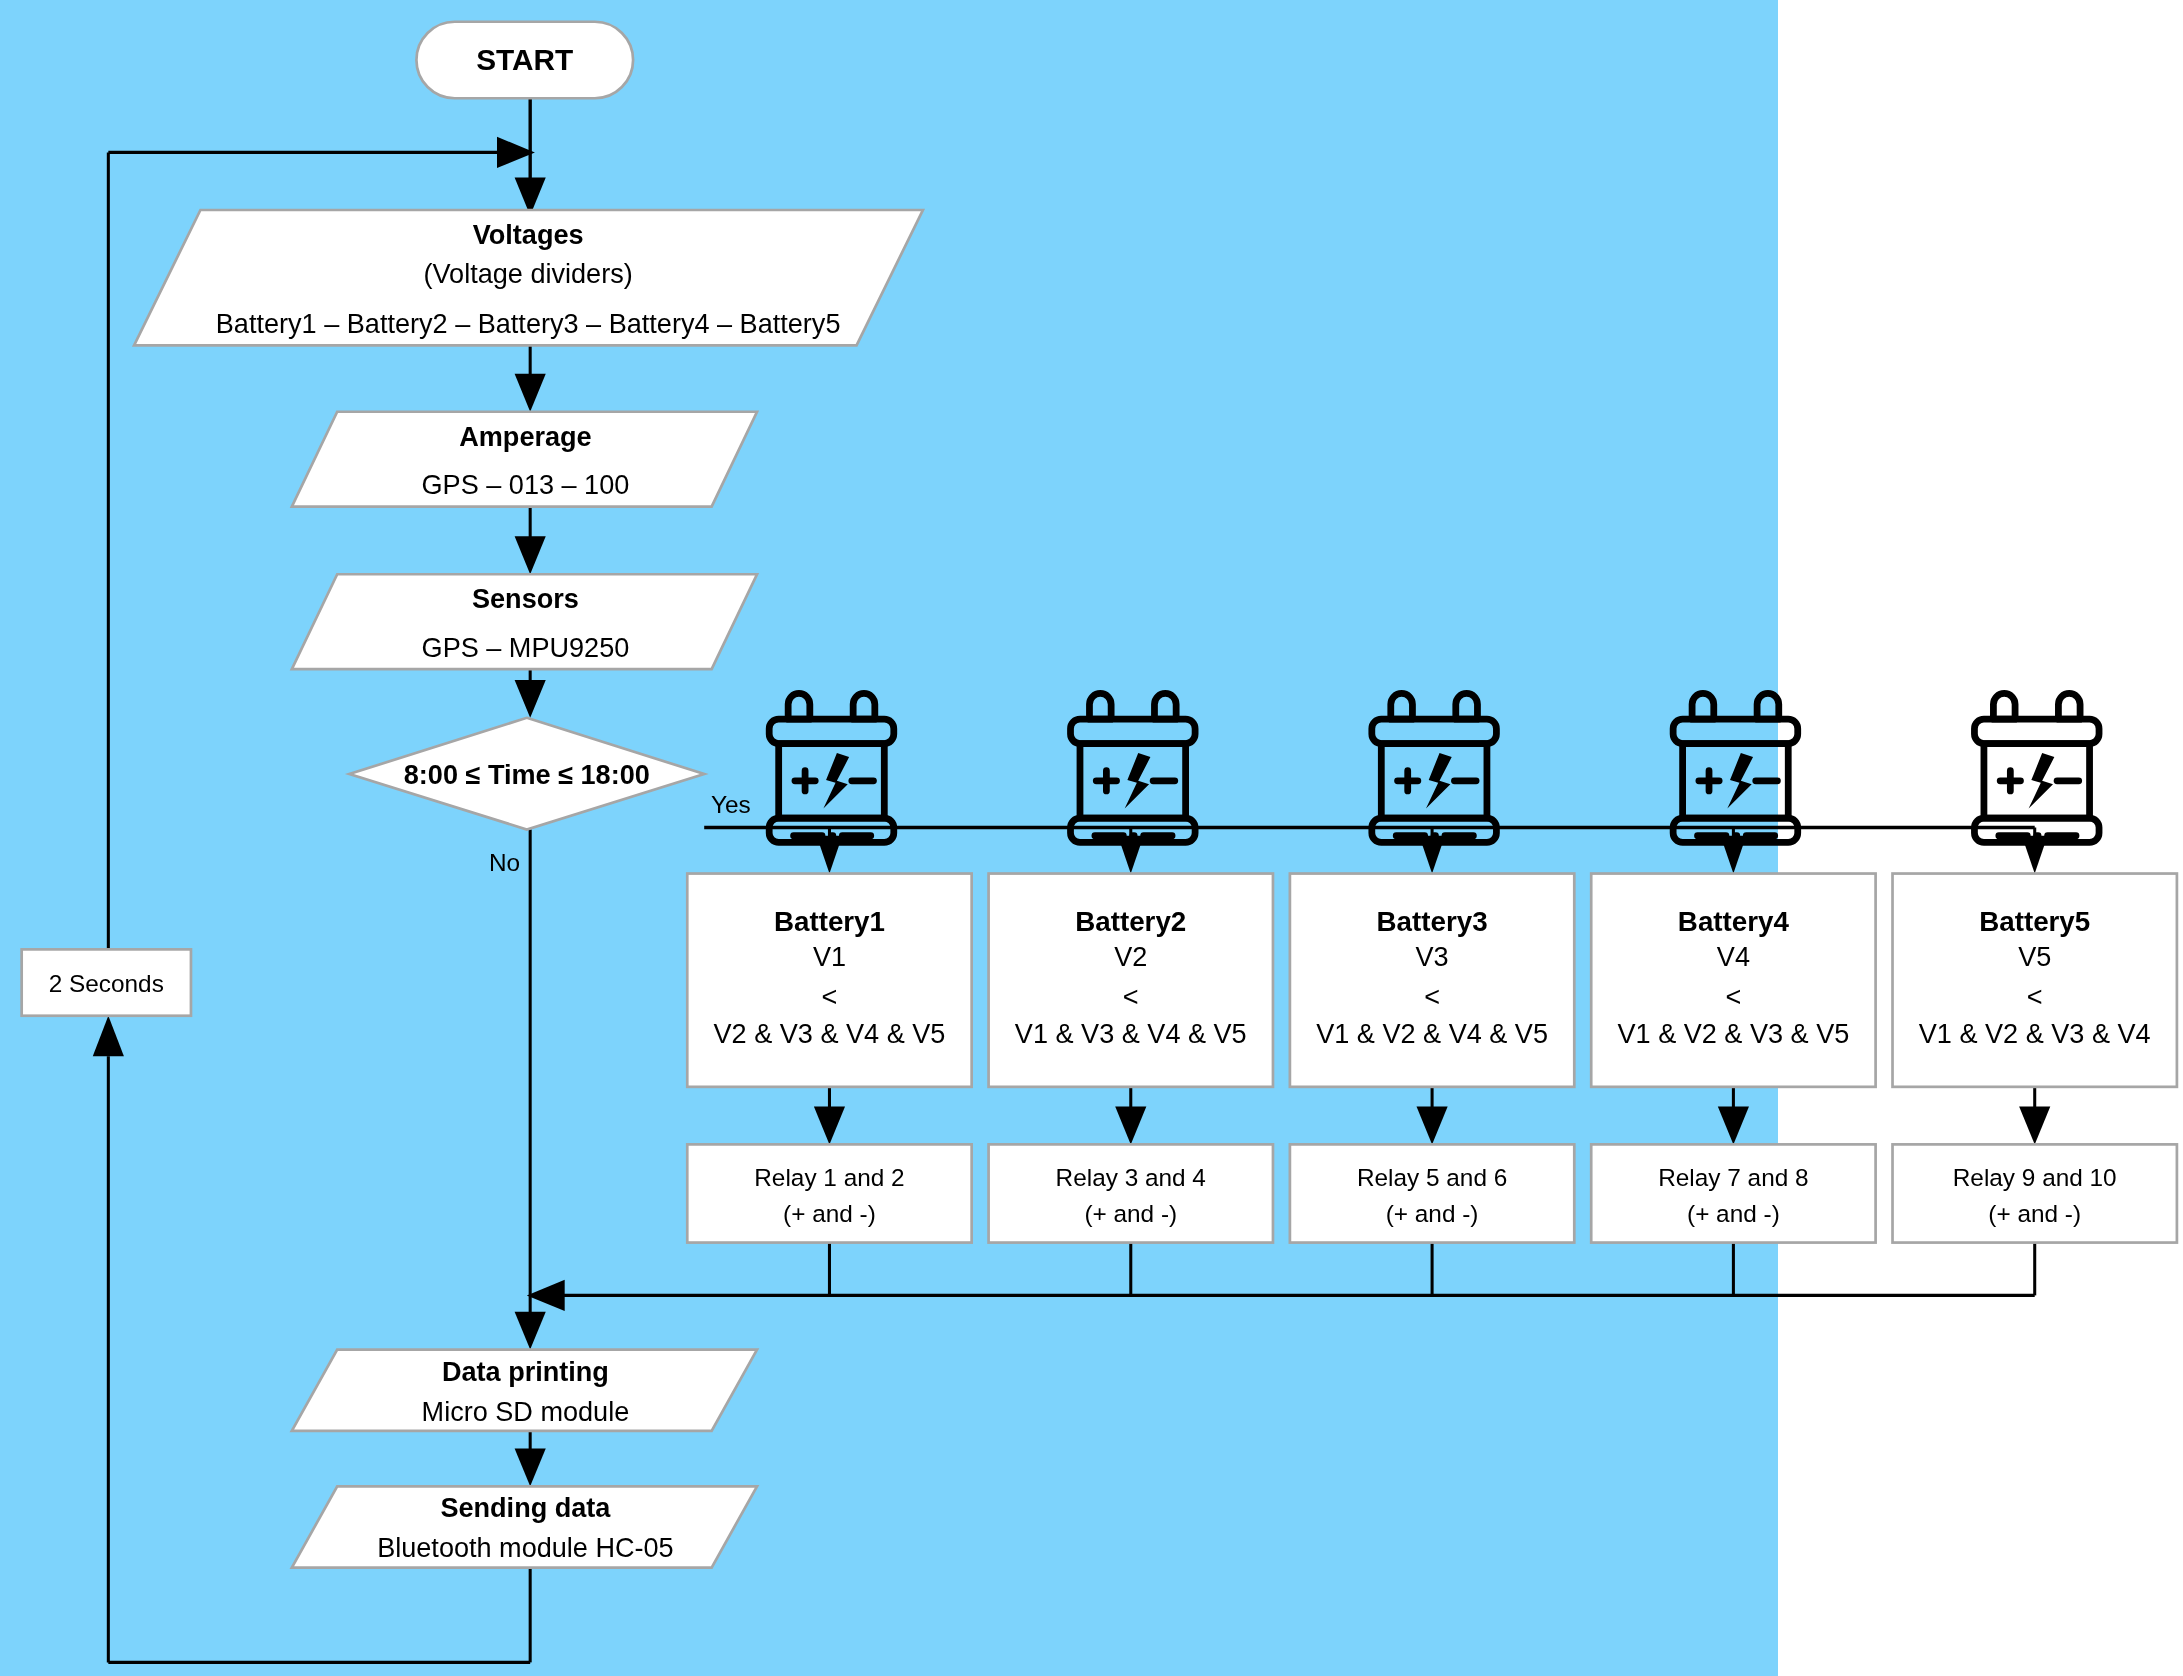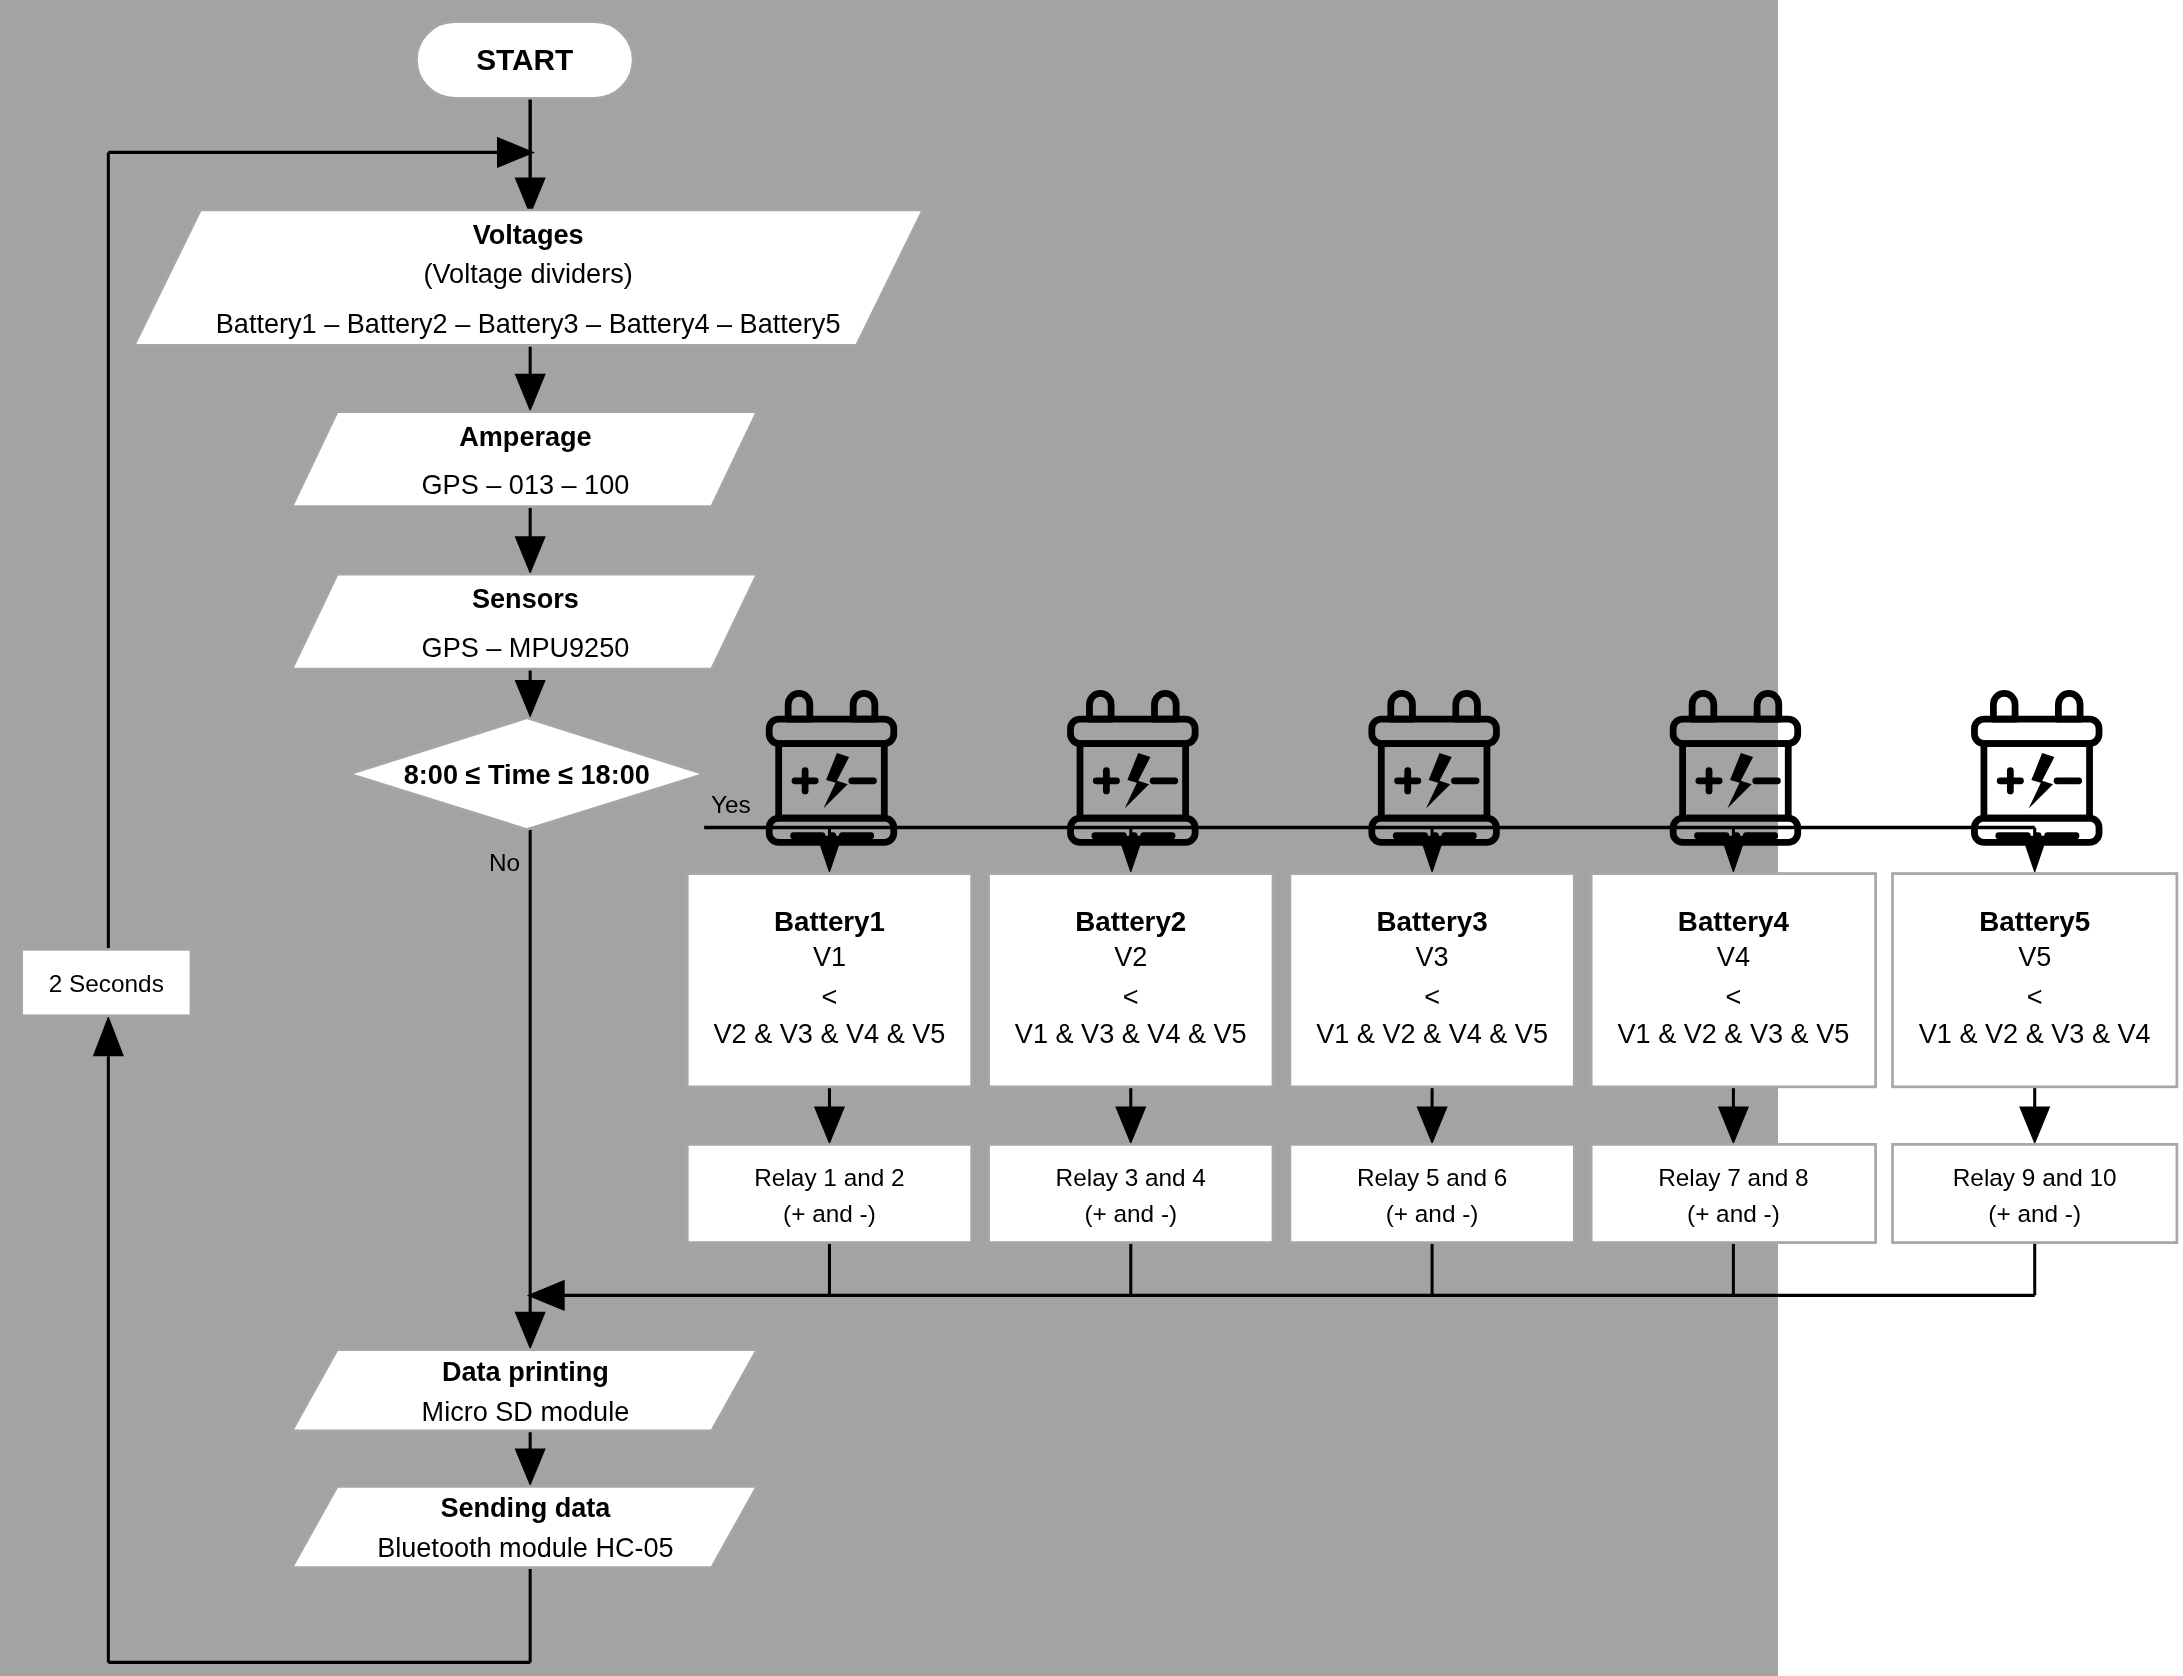--- a/index.html
+++ b/index.html
@@ -10,21 +10,21 @@
   body {
     width: 2183px;
     height: 1676px;
     font-family: "Liberation Sans", sans-serif;
     overflow: hidden;
   }
   #flowchart-root {
     position: relative;
     width: 1778px;
     height: 1676px;
-    background: #a3a3a3;
+    background: #7dd3fc;
   }
   svg.diagram {
     display: block;
     width: 2183px;
     height: 1676px;
   }
   .shape-outline {
     fill: #ffffff;
     stroke: #a6a6a6;
     stroke-width: 4;

